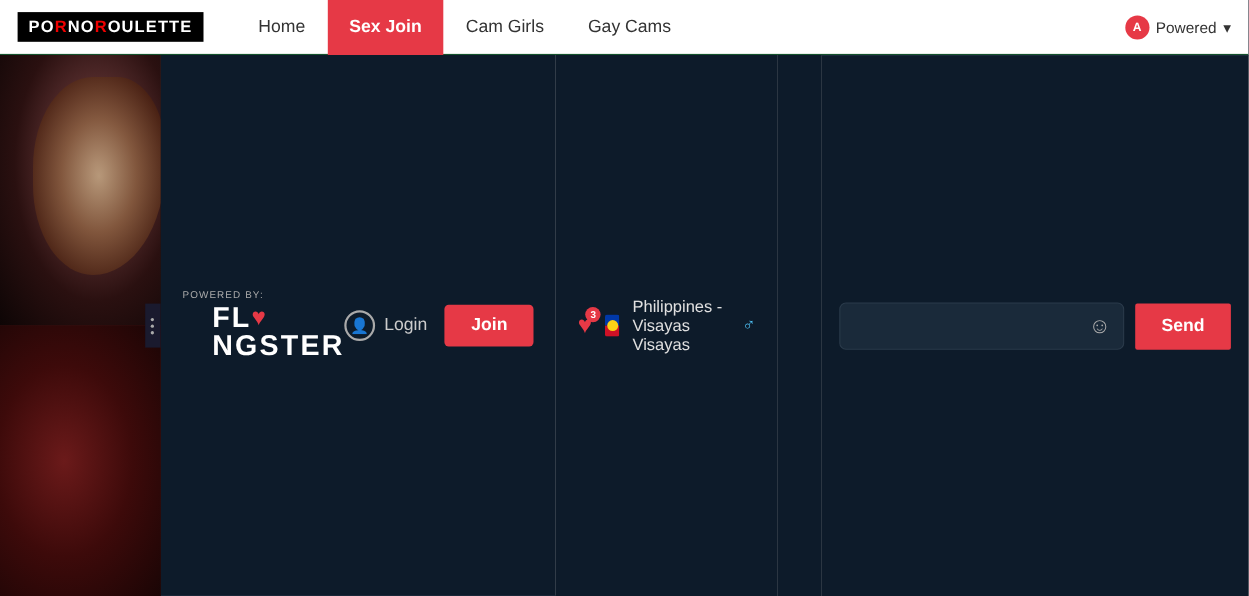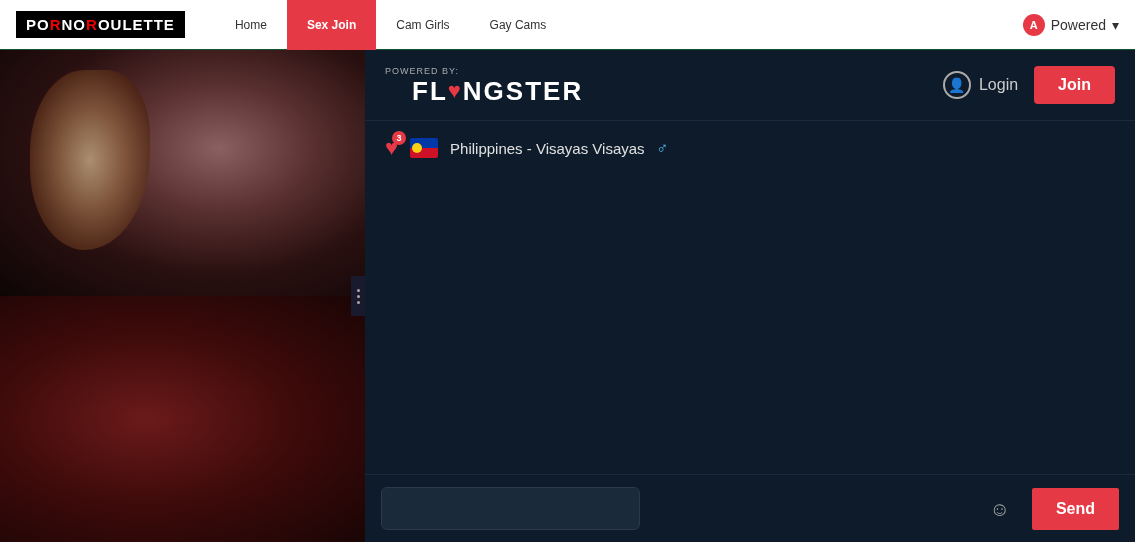--- a/index.html
+++ b/index.html
@@ -35,21 +35,21 @@
       display: flex;
       align-items: center;
       gap: 0;
       flex: 1;
     }
     .nav-item {
       padding: 0 20px;
       height: 50px;
       display: flex;
       align-items: center;
-      font-size: 12px;
+      font-size: 16px;
       color: #333;
       cursor: pointer;
       white-space: nowrap;
     }
     .nav-item.active {
       background: #e63946;
       color: #fff;
       font-weight: 600;
     }
     #lang-selector {
@@ -145,21 +145,21 @@
       height: 3px;
       background: #aaa;
       border-radius: 50%;
     }
 
     
     #chat-area {
       flex: 1;
       background: #a3a3a3;
       display: flex;
-      flex-direction: column;
+      flex-direction: row;
     }
 
     
     #flingster-header {
       display: flex;
       align-items: center;
       justify-content: space-between;
       padding: 16px 20px;
       background: #0d1b2a;
       border-bottom: 1px solid #1a2a3a;

